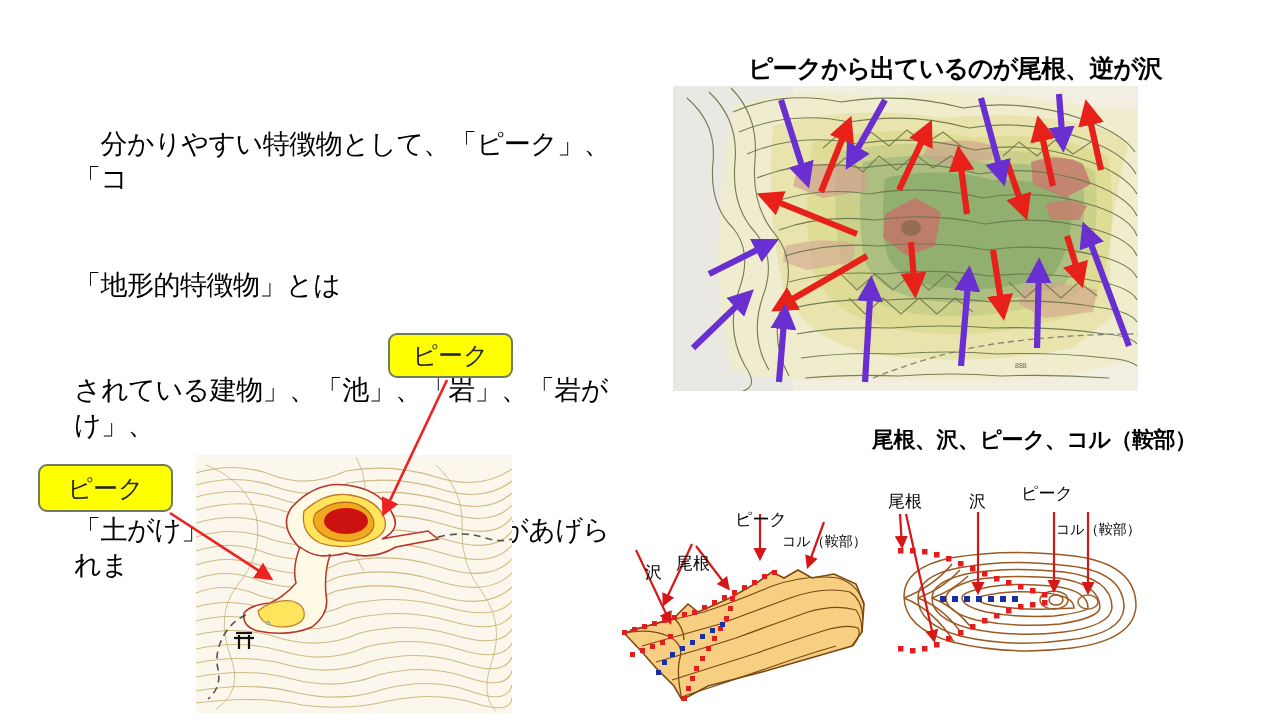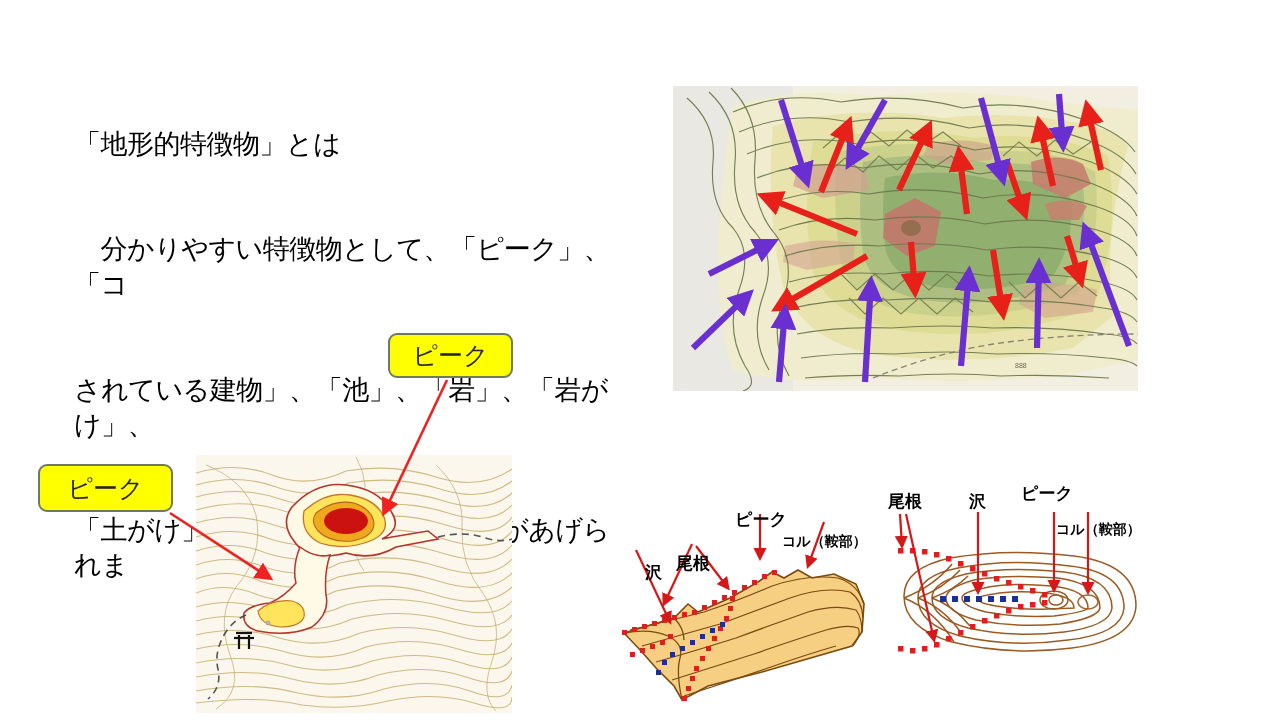--- a/index.html
+++ b/index.html
@@ -40,36 +40,36 @@
   .heading{
     position:absolute;color:#000;
     font-family:"DejaVu Sans","Liberation Sans",sans-serif;
     font-weight:bold;white-space:nowrap;
   }
   #map-title{left:748px;top:52px;font-size:25px;letter-spacing:-1px;}
   #diagram-title{left:872px;top:425px;font-size:22px;letter-spacing:-0.5px;}
 
   
   .dlabel{
-    position:absolute;color:#000;font-weight:bold;
+    position:absolute;color:#000;font-weight:normal;
     font-family:"DejaVu Sans","Liberation Sans",sans-serif;
     white-space:nowrap;
   }
 
   svg{display:block;overflow:visible;}
   .svg-layer{position:absolute;pointer-events:none;}
 </style>
 </head>
 <body>
 
 <div class="slide">
 
   <div class="body-text">
+    <span class="ln">　分かりやすい特徴物として、「ピーク」、「コ</span>
     <span class="ln">「地形的特徴物」とは</span>
-    <span class="ln">　分かりやすい特徴物として、「ピーク」、「コ</span>
     <span class="ln">されている建物」、「池」、「岩」、「岩がけ」、</span>
     <span class="ln">「土がけ」、「雨裂（うれつ）」等があげられま</span>
     
     
   </div>
 
   <svg class="svg-layer" style="left:196px;top:455px;" width="316" height="258" viewBox="0 0 316 258">
     <defs>
       <clipPath id="photoClip">
           <rect x="0" y="0" width="316" height="258"></rect>
@@ -146,20 +146,21 @@
     <line x1="170" y1="513" x2="270" y2="578" stroke="#ee2222" stroke-width="2.6" marker-end="url(#redArrowSm)"></line>
   </svg>
 
   <div class="callout" id="callout-peak-top">
     <span>ピーク</span>
   </div>
   <div class="callout" id="callout-peak-left">
     <span>ピーク</span>
   </div>
 
+  <div class="heading" id="map-title">ピークから出ているのが尾根、逆が沢</div>
 
   <svg class="svg-layer" style="left:673px;top:86px;" width="465" height="305" viewBox="0 0 465 305">
     <defs>
       <clipPath id="mapClip">
           <rect x="0" y="0" width="465" height="305"></rect>
         </clipPath>
       <marker id="redArrowBig" markerWidth="4.2" markerHeight="4.2" refX="3.1" refY="2.1" orient="auto" markerUnits="strokeWidth">
         <path d="M0,0 L4.2,2.1 L0,4.2 z" fill="#e8201a"></path>
       </marker>
       <marker id="purpleArrowBig" markerWidth="4.2" markerHeight="4.2" refX="3.1" refY="2.1" orient="auto" markerUnits="strokeWidth">
@@ -247,20 +248,21 @@
         <line x1="20" y1="262" x2="76" y2="208"></line>
         <line x1="106" y1="296" x2="112" y2="224"></line>
         <line x1="192" y1="296" x2="198" y2="196"></line>
         <line x1="288" y1="280" x2="296" y2="186"></line>
         <line x1="364" y1="262" x2="366" y2="178"></line>
         <line x1="456" y1="260" x2="412" y2="142"></line>
       </g>
     </g>
   </svg>
 
+  <div class="heading" id="diagram-title">尾根、沢、ピーク、コル（鞍部）</div>
 
   <svg class="svg-layer" style="left:612px;top:500px;" width="270" height="215" viewBox="0 0 270 215">
     <defs>
       <marker id="dRedArr" markerWidth="6" markerHeight="6" refX="4.6" refY="3" orient="auto" markerUnits="strokeWidth">
         <path d="M0,0 L6,3 L0,6 z" fill="#d41818"></path>
       </marker>
     </defs>
 
     <path d="M12,133 L62,118 L76,104 L86,112 L118,98 L146,82 L160,72 L172,78 L186,70
              L200,78 L222,74 L244,84 L252,104 L250,132 L240,146 L150,172 L96,186

